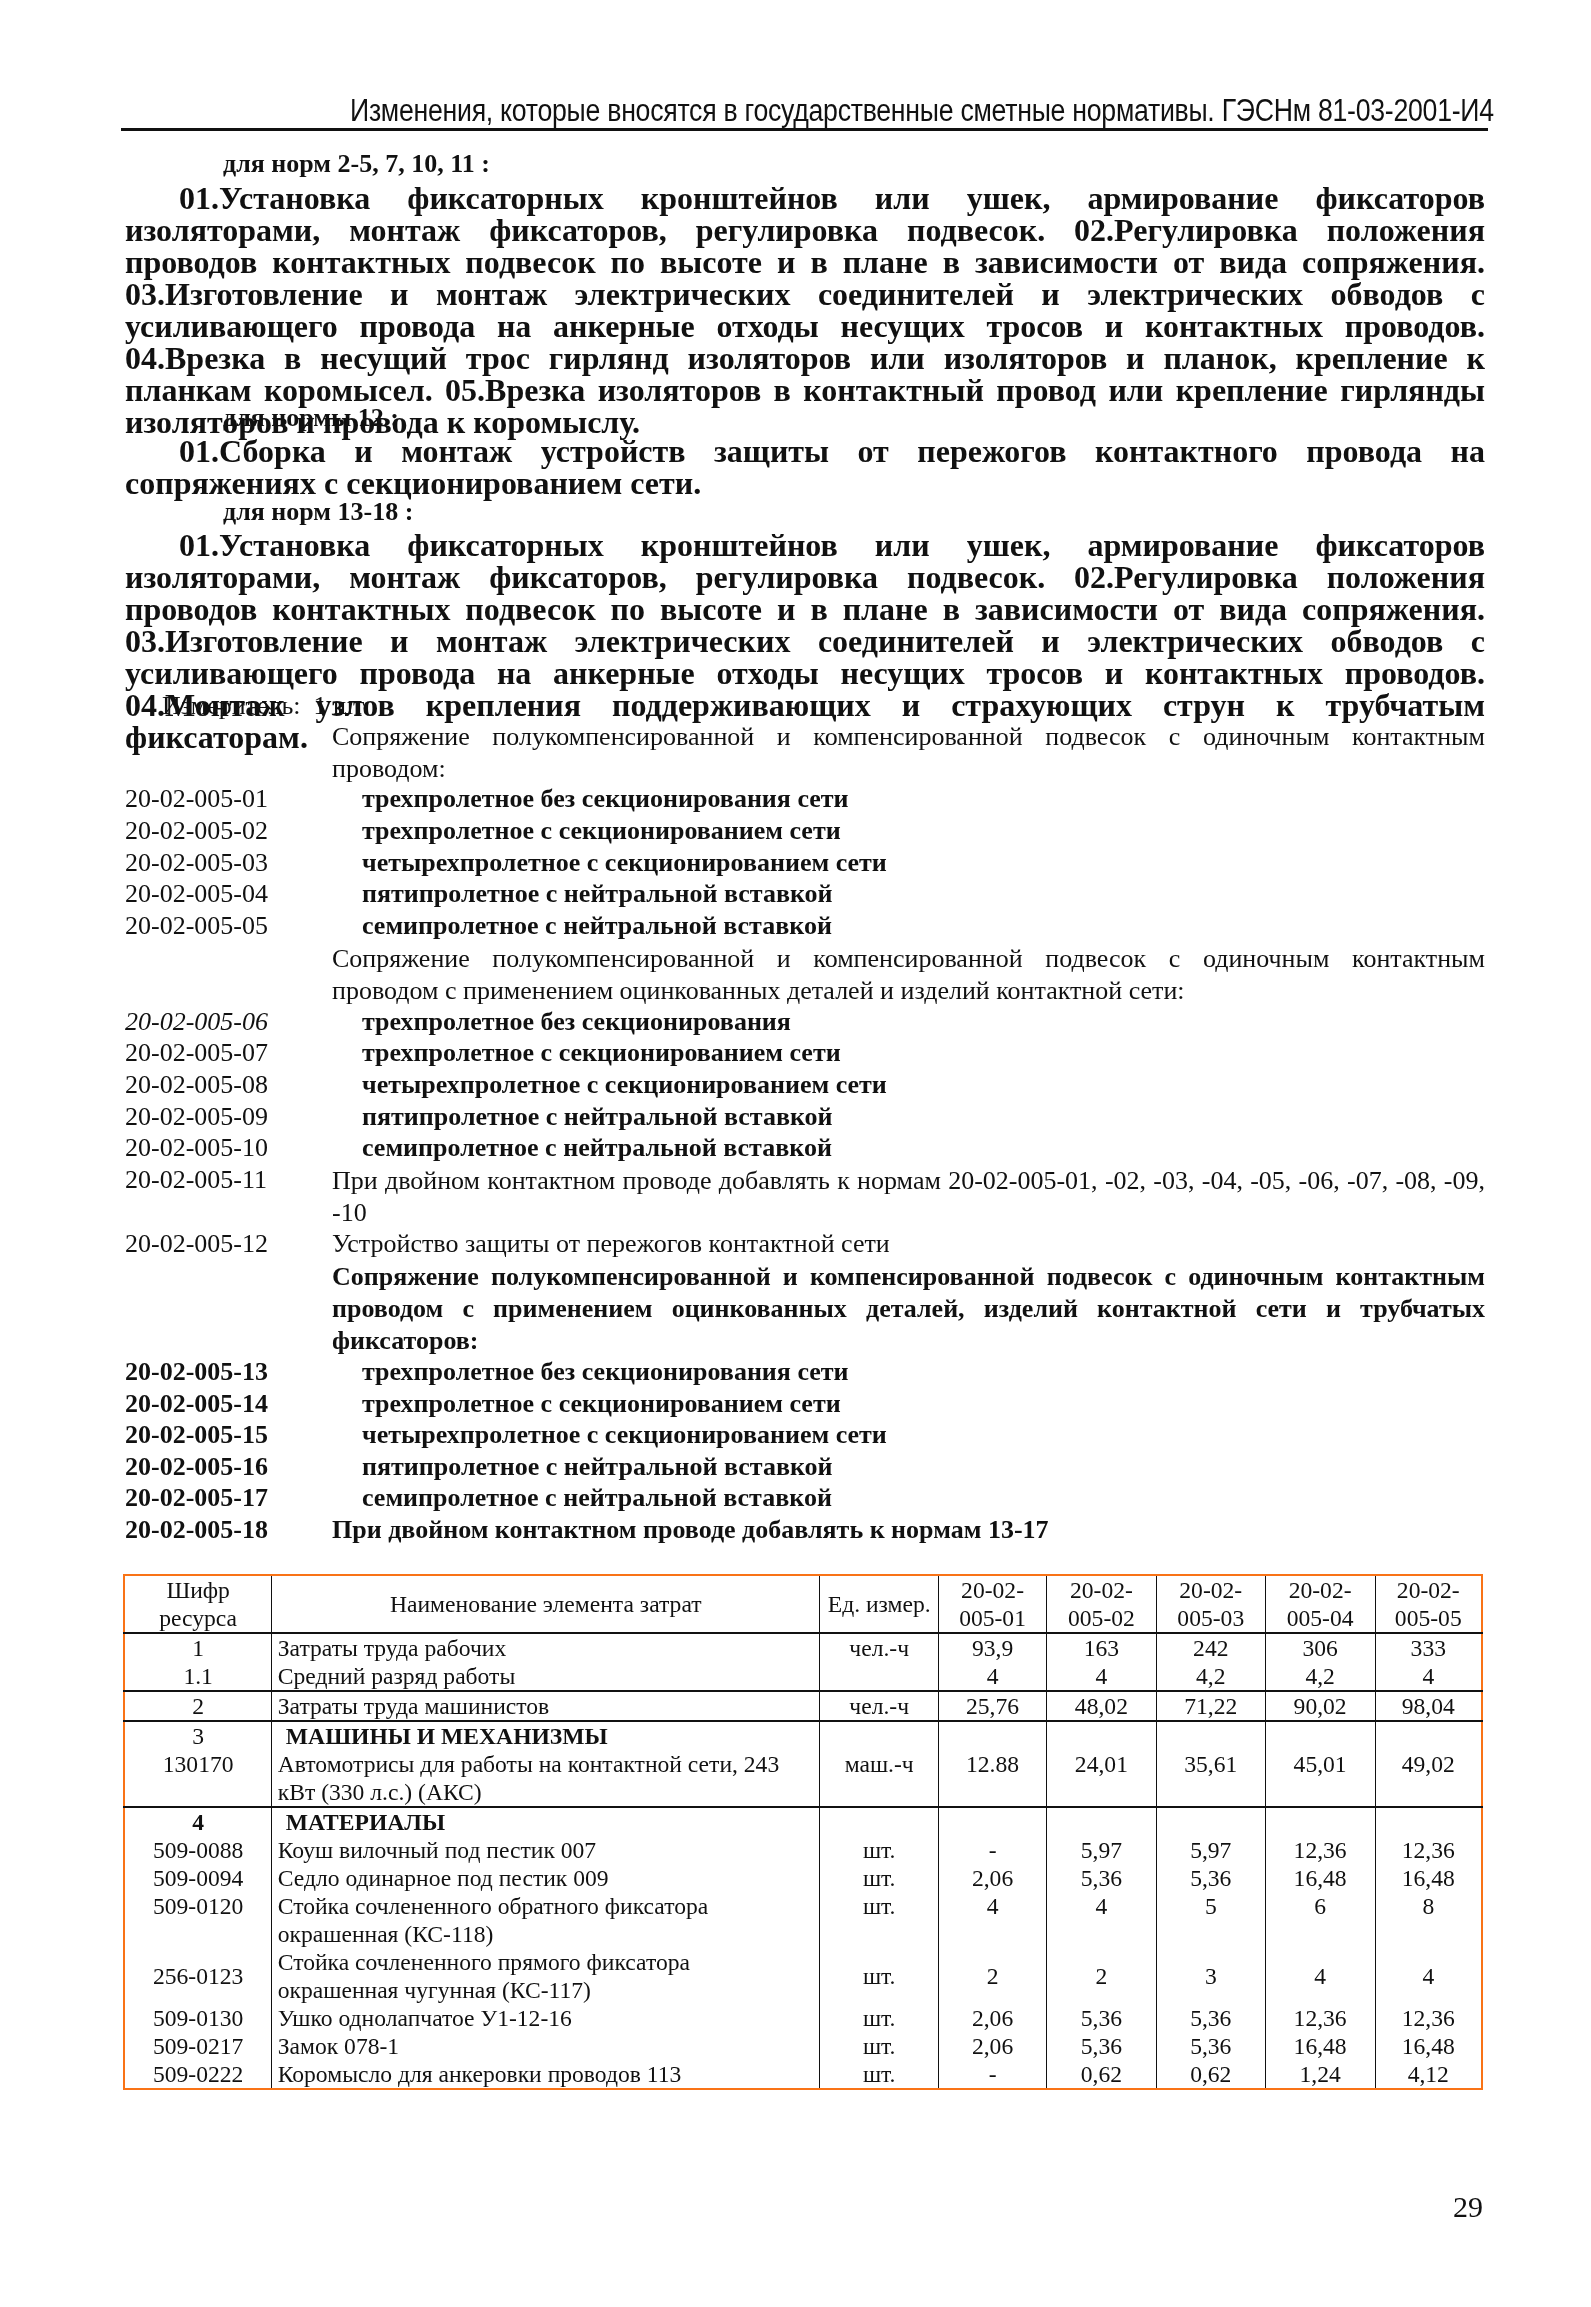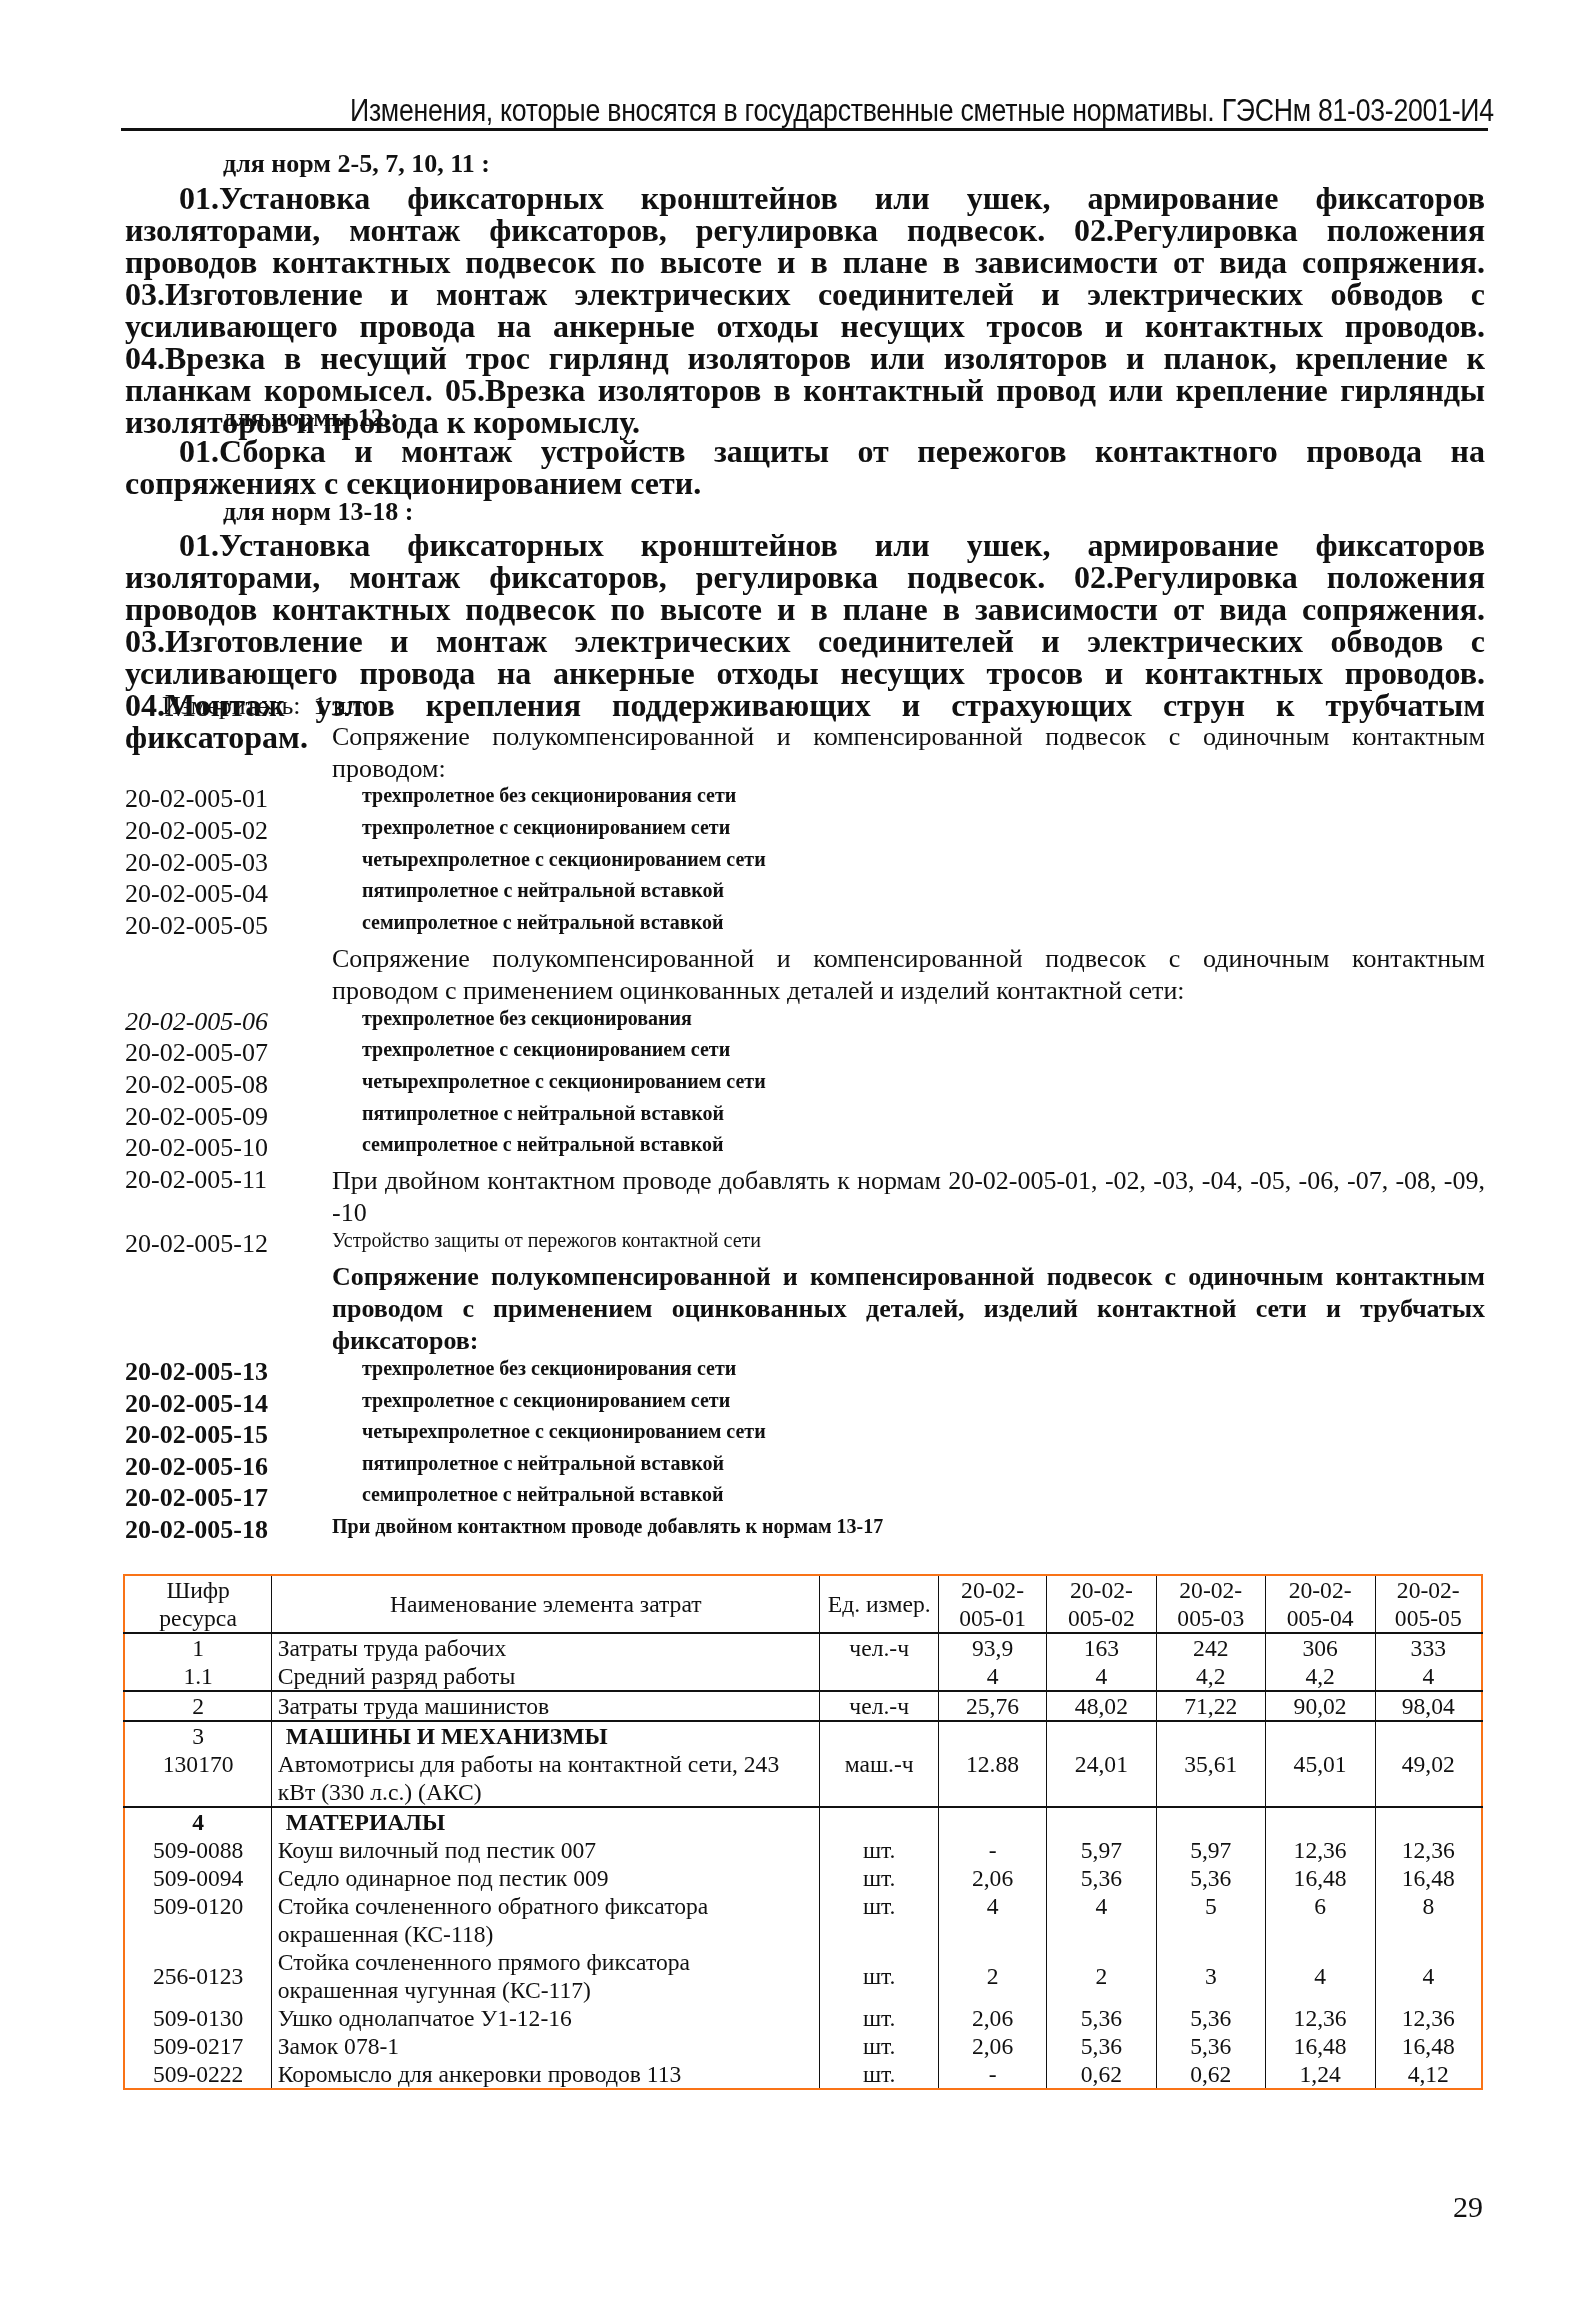--- a/index.html
+++ b/index.html
@@ -7,21 +7,21 @@
          font-family:"Liberation Serif", serif; color:#111; }
   .hdr { position:absolute; left:350px; top:93px; width:1138px; font-size:31px;
          font-family:"Liberation Sans", sans-serif; letter-spacing:-0.3px; transform:scaleX(0.86); transform-origin:left; white-space:nowrap; }
   .hdr-line { position:absolute; left:121px; top:128px; width:1367px; height:2.7px; background:#111; }
   .txt { position:absolute; font-size:26px; line-height:32px; }
   .b { font-weight:bold; }
   .para { position:absolute; left:125px; width:1360px; font-size:32px; line-height:32px; text-align:justify; font-weight:bold; }
   .para .ind { display:inline-block; width:54px; }
   .sub { position:absolute; left:195px; font-size:26px; font-weight:bold;margin-left:28px; }
   .code { position:absolute; left:125px; font-size:26px; white-space:nowrap; }
-  .desc { position:absolute; left:332px; font-size:20px; white-space:nowrap;text-align:right; }
+  .desc { position:absolute; left:332px; font-size:26px; white-space:nowrap;text-align:right; }
   .desc.in { left:362px; font-weight:bold; }
   .block { position:absolute; left:332px; width:1153px; font-size:26px; line-height:32px; text-align:justify; }
   table.res { position:absolute; left:123px; top:1574px; width:1360px; border-collapse:collapse; font-size:23.6px; }
   table.res td, table.res th { border-left:1.7px solid #111; border-right:1.7px solid #111; padding:0 5.4px; vertical-align:top; line-height:28px; font-weight:normal; }
   table.res { border:2px solid #f97316; }
   table.res thead th { border-bottom:2.7px solid #111; vertical-align:middle; text-align:center; height:51px; }
   table.res tr.grp-end td { border-bottom:2px solid #111; }
   table.res td.c { text-align:center; }
   .page-num { position:absolute; left:1453px; top:2190px; font-size:30px; }
 </style>

